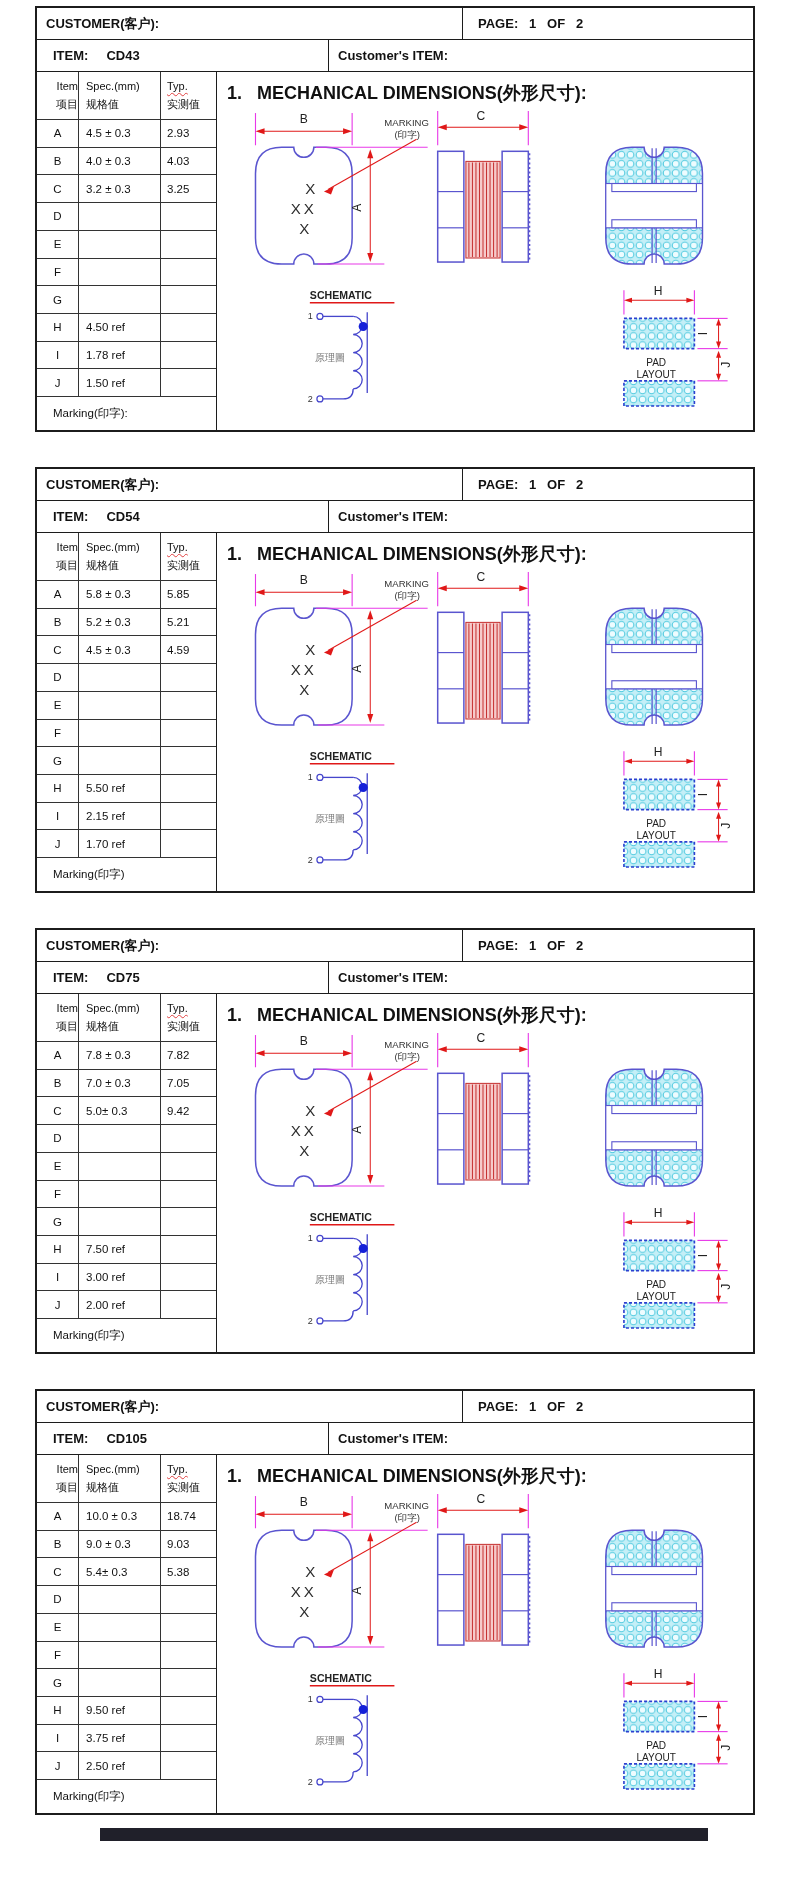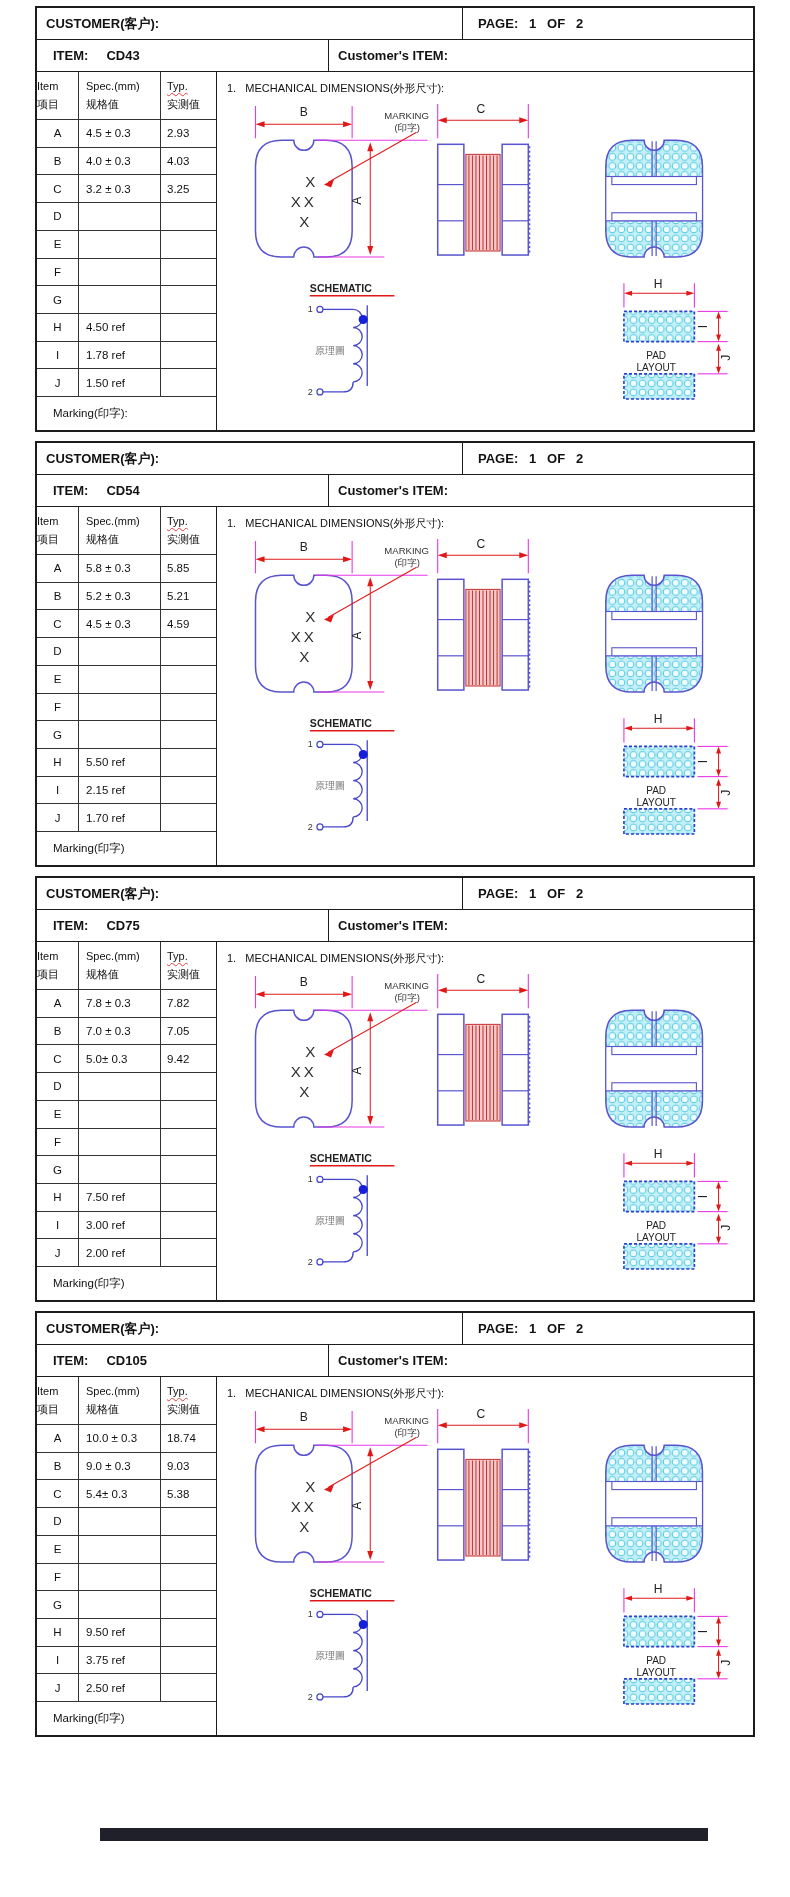--- a/index.html
+++ b/index.html
@@ -11,44 +11,44 @@
     --coil_fill:#f6caca;
     --hatch_cyan:#49c8de;
     --hatch_bg:#c4eff7;
     --pad_border_blue:#2b3fd0;
     --schematic_blue:#4646cc;
     --dot_blue:#1520d8;
     --spellcheck_red:#e04040;
   }
   *{box-sizing:border-box;margin:0;padding:0}
   body{width:790px;height:1897px;background:#fff;font-family:"Liberation Sans",sans-serif;color:#111;position:relative;overflow:hidden}
-  #sections{position:absolute;left:35px;top:6px;width:720px;display:flex;flex-direction:column;gap:9px}
+  #sections{position:absolute;left:35px;top:6px;width:720px;display:flex;flex-direction:column;gap:35px}
   .sheet{border:2px solid var(--table_border);height:426px;display:flex;flex-direction:column;background:#fff}
   .row1,.row2{display:flex;border-bottom:1.5px solid var(--table_border);height:32px;flex:0 0 auto}
   .cell{display:flex;align-items:center;font-weight:bold;font-size:13px;white-space:pre}
   .customer{flex:0 0 426px;border-right:1.5px solid var(--table_border);padding-left:9px}
   .pageinfo{flex:1;padding-left:15px}
   .itemcell{flex:0 0 292px;border-right:1.5px solid var(--table_border);padding-left:16px;display:flex;align-items:center;gap:18px;font-weight:bold;font-size:13px}
   .custitem{flex:1;padding-left:9px}
   .body{flex:1;display:flex;min-height:0}
   .spec-table{flex:0 0 180px;border-right:1.5px solid var(--table_border);display:flex;flex-direction:column;font-size:11.5px}
   .thead{height:48px;display:flex;border-bottom:1.2px solid #333;flex:0 0 auto}
   .hc{display:flex;flex-direction:column;justify-content:center;line-height:1.55;font-size:11px}
-  .hc1{flex:0 0 42px;align-items:flex-start;border-right:1.2px solid #333}
+  .hc1{flex:0 0 42px;align-items:flex-end;border-right:1.2px solid #333}
   .hc2{flex:0 0 82px;padding-left:7px;border-right:1.2px solid #333}
   .hc3{flex:1;padding-left:6px}
   .trow{flex:1;display:flex;border-bottom:1.2px solid #333;align-items:stretch}
   .tc{display:flex;align-items:center}
   .tc1{flex:0 0 42px;justify-content:center;border-right:1.2px solid #333}
   .tc2{flex:0 0 82px;padding-left:7px;border-right:1.2px solid #333}
   .tc3{flex:1;padding-left:6px}
   .tmark{height:33px;flex:0 0 auto;display:flex;align-items:center;padding-left:16px;font-size:11.5px}
   .wavy{text-decoration:underline;text-decoration-style:wavy;text-decoration-color:var(--spellcheck_red);text-decoration-thickness:1px;text-underline-offset:2px}
   .draw-area{flex:1;display:flex;flex-direction:column;min-width:0}
-  .mech-title{font-weight:normal;font-size:11px;padding:9px 0 0 10px;white-space:pre;flex:0 0 26px}
+  .mech-title{font-weight:bold;font-size:18px;padding:9px 0 0 10px;white-space:pre;flex:0 0 26px}
   svg.drawing{display:block;margin-left:4px}
   
   .s-blue{stroke:var(--drawing_blue);fill:#fff;stroke-width:1.5}
   .l-blue{stroke:var(--drawing_blue);fill:none;stroke-width:1.2}
   .l-sch{stroke:var(--schematic_blue);fill:none;stroke-width:1.3}
   .l-red{stroke:var(--dimension_red);fill:none;stroke-width:1}
   .f-red{fill:var(--dimension_red);stroke:none}
   .l-mag{stroke:var(--extension_magenta);fill:none;stroke-width:1.1}
   .coil{fill:var(--coil_fill);stroke:var(--coil_red);stroke-width:1}
   .coil-lines{stroke:var(--coil_red);fill:none;stroke-width:1}

